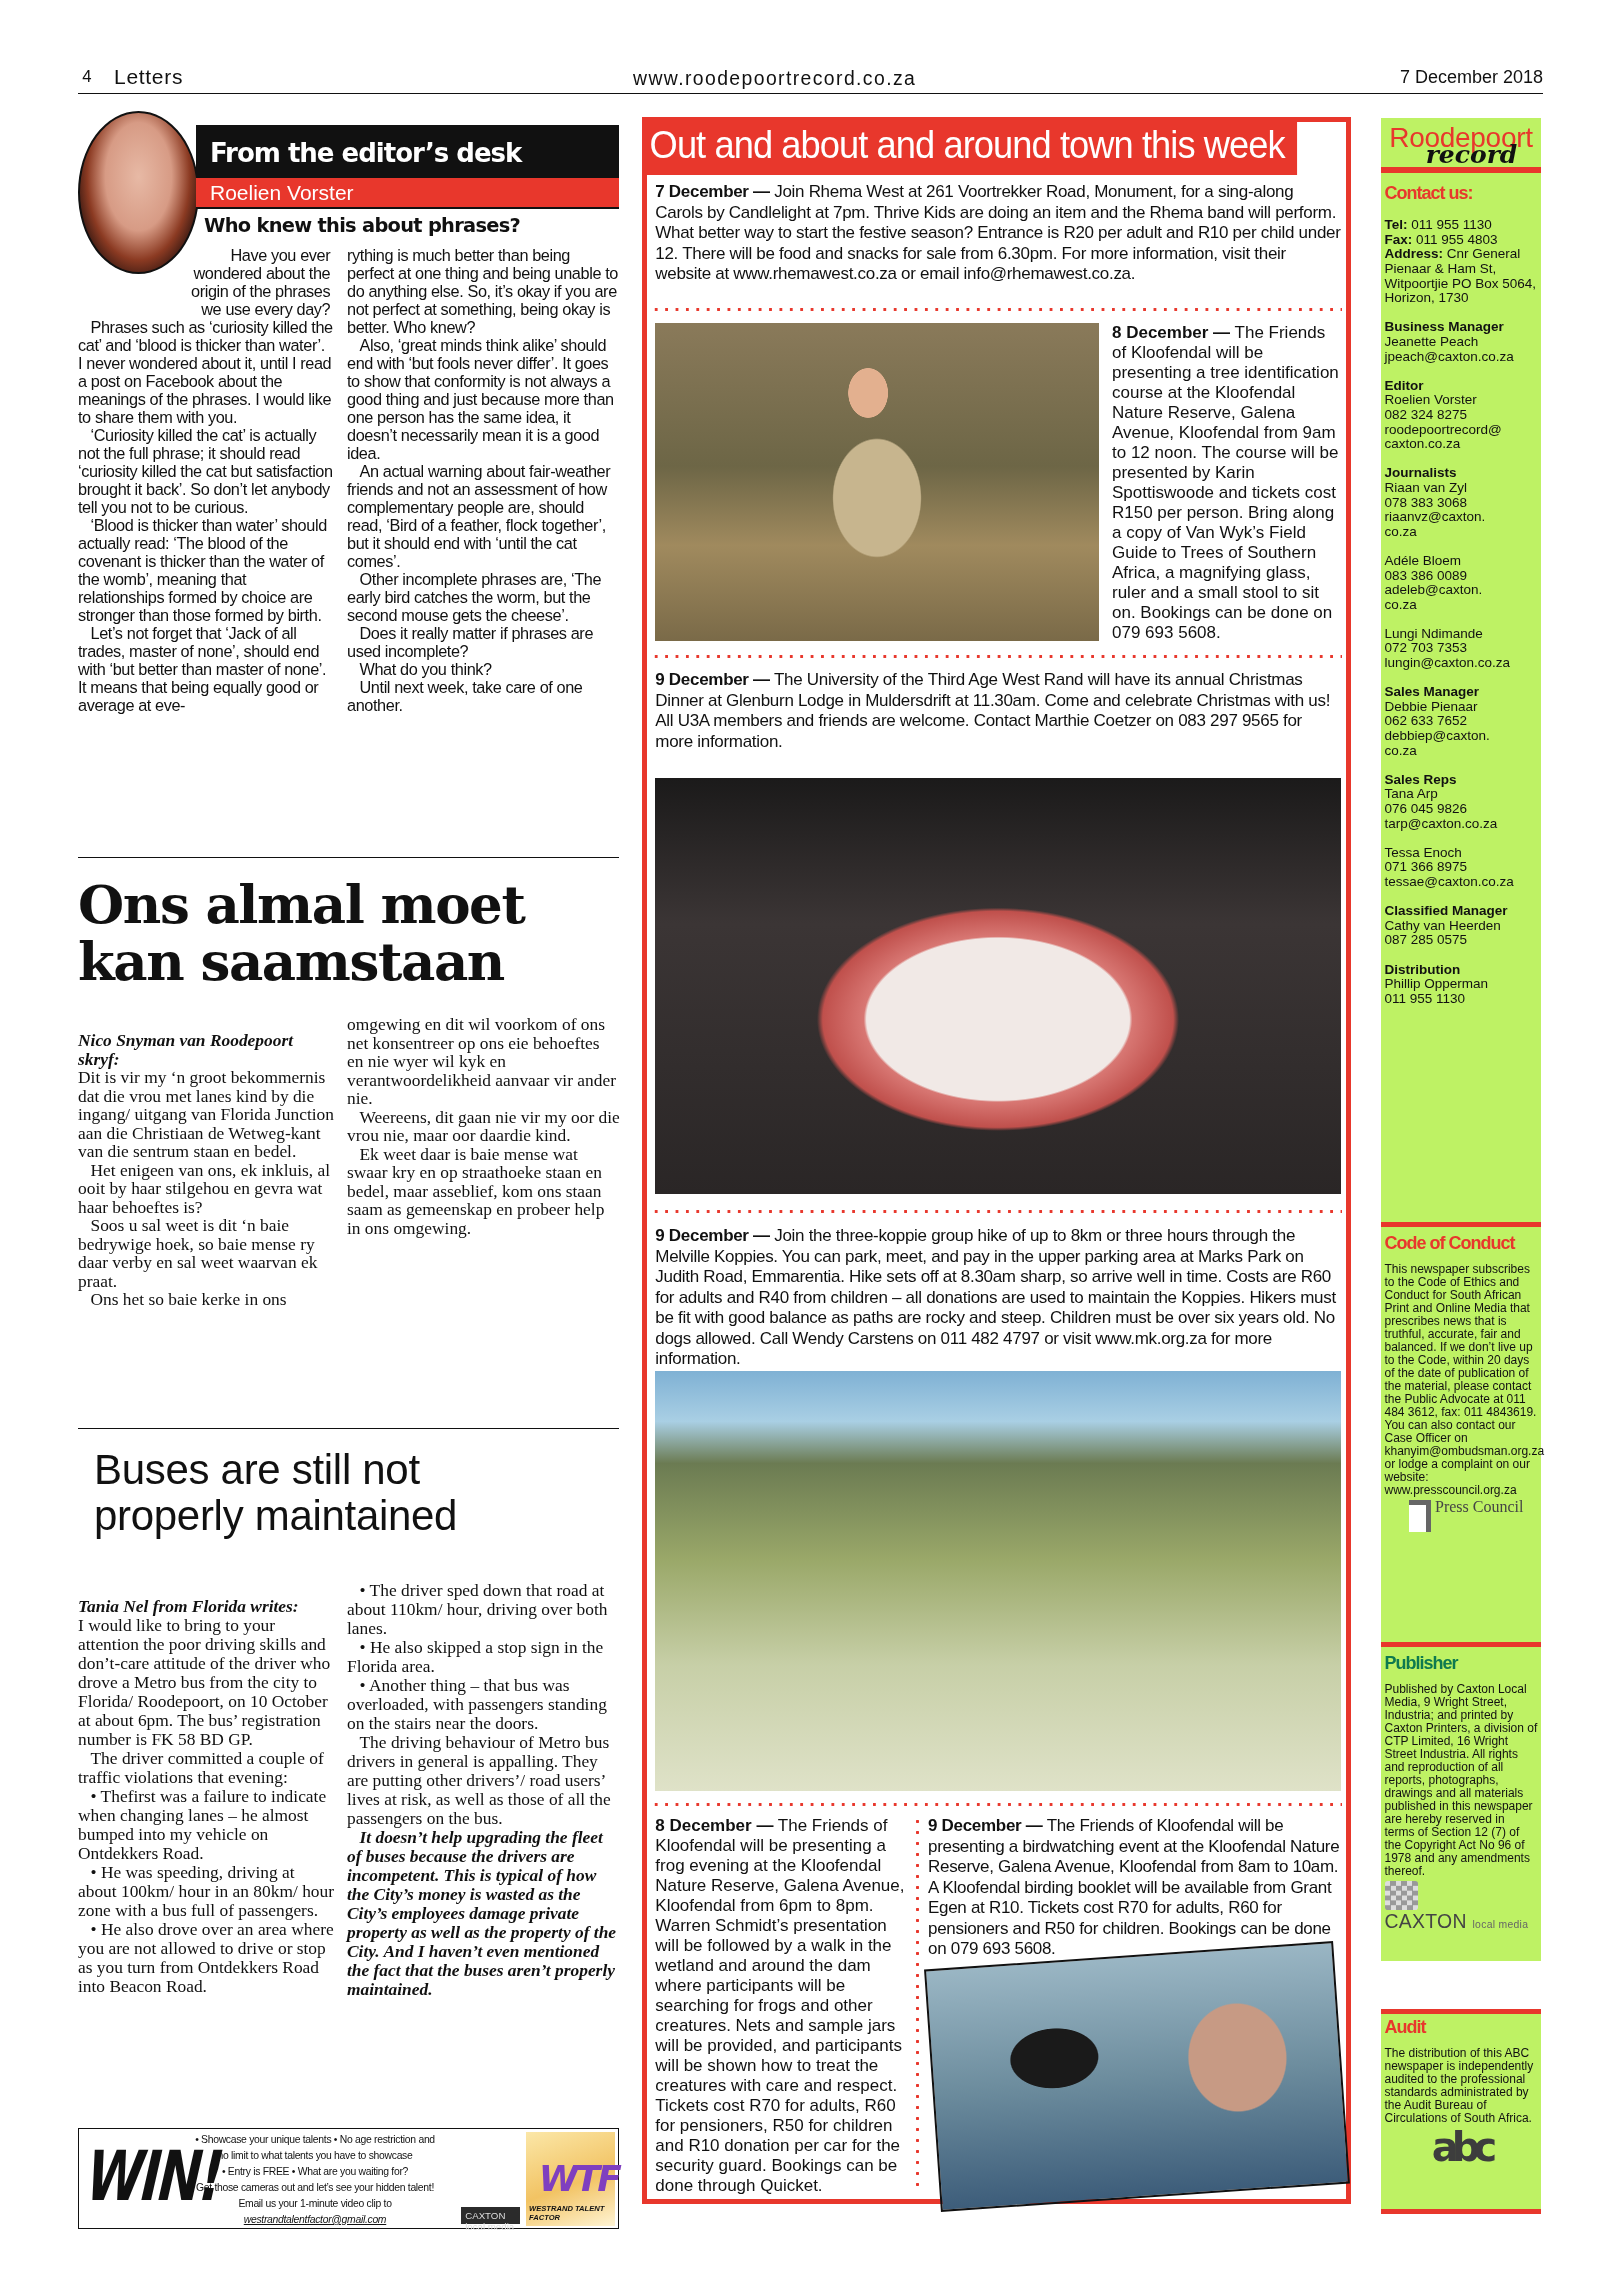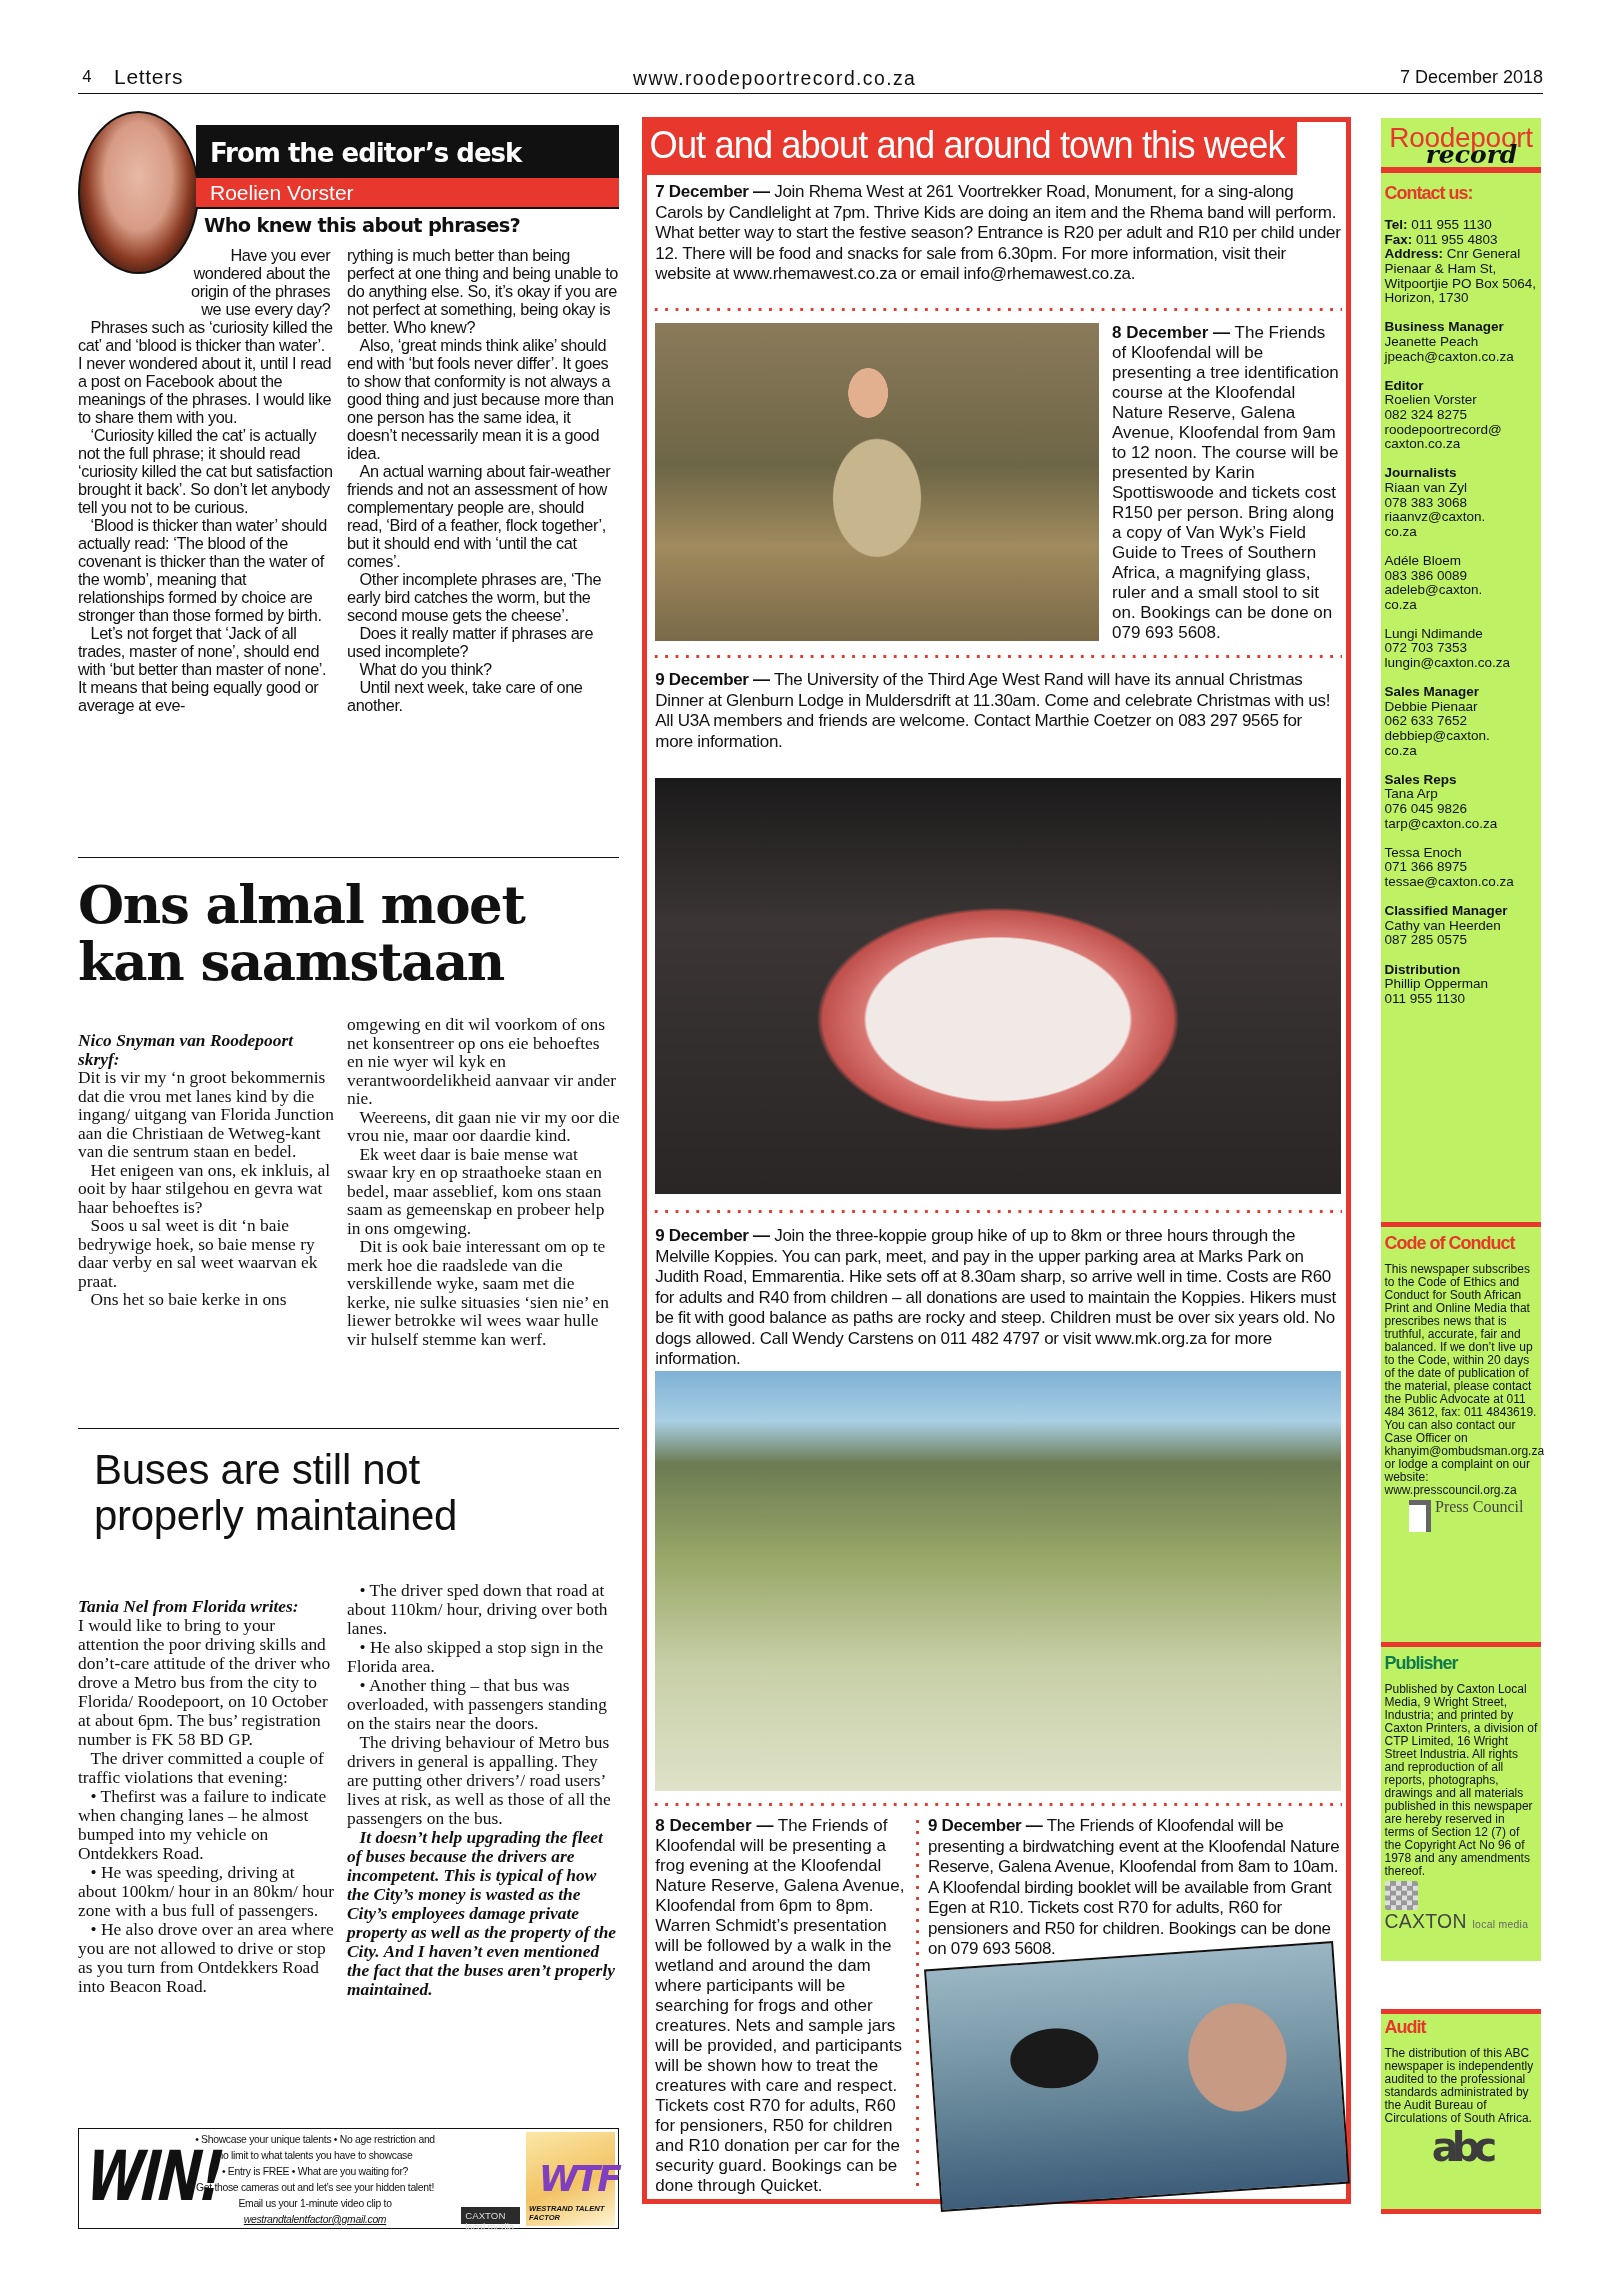--- a/index.html
+++ b/index.html
@@ -151,21 +151,20 @@
       <p class="byline">Nico Snyman van Roodepoort skryf:</p>
       <p class="noind">Dit is vir my ‘n groot bekommernis dat die vrou met lanes kind by die ingang/ uitgang van Florida Junction aan die Christiaan de Wetweg-kant van die sentrum staan en bedel.</p>
       <p>Het enigeen van ons, ek inkluis, al ooit by haar stilgehou en gevra wat haar behoeftes is?</p>
       <p>Soos u sal weet is dit ‘n baie bedrywige hoek, so baie mense ry daar verby en sal weet waarvan ek praat.</p>
       <p>Ons het so baie kerke in ons</p>
     </div>
     <div class="c2">
       <p class="noind">omgewing en dit wil voorkom of ons net konsentreer op ons eie behoeftes en nie wyer wil kyk en verantwoordelikheid aanvaar vir ander nie.</p>
       <p>Weereens, dit gaan nie vir my oor die vrou nie, maar oor daardie kind.</p>
       <p>Ek weet daar is baie mense wat swaar kry en op straathoeke staan en bedel, maar asseblief, kom ons staan saam as gemeenskap en probeer help in ons omgewing.</p>
-      <p>Dit is ook baie interessant om op te merk hoe die raadslede van die verskillende wyke, saam met die kerke, nie sulke situasies ‘sien nie’ en liewer betrokke wil wees waar hulle vir hulself stemme kan werf.</p>
     </div>
   </div>
   <div class="rule" style="top:1324px"></div>
 
   <div class="h-sans" style="position:absolute;left:0;top:1343px;">
     <div>Buses are still not</div>
     <div>properly maintained</div>
   </div>
   <div class="letter" style="top:1477px;line-height:19px">
     <div class="c1">

